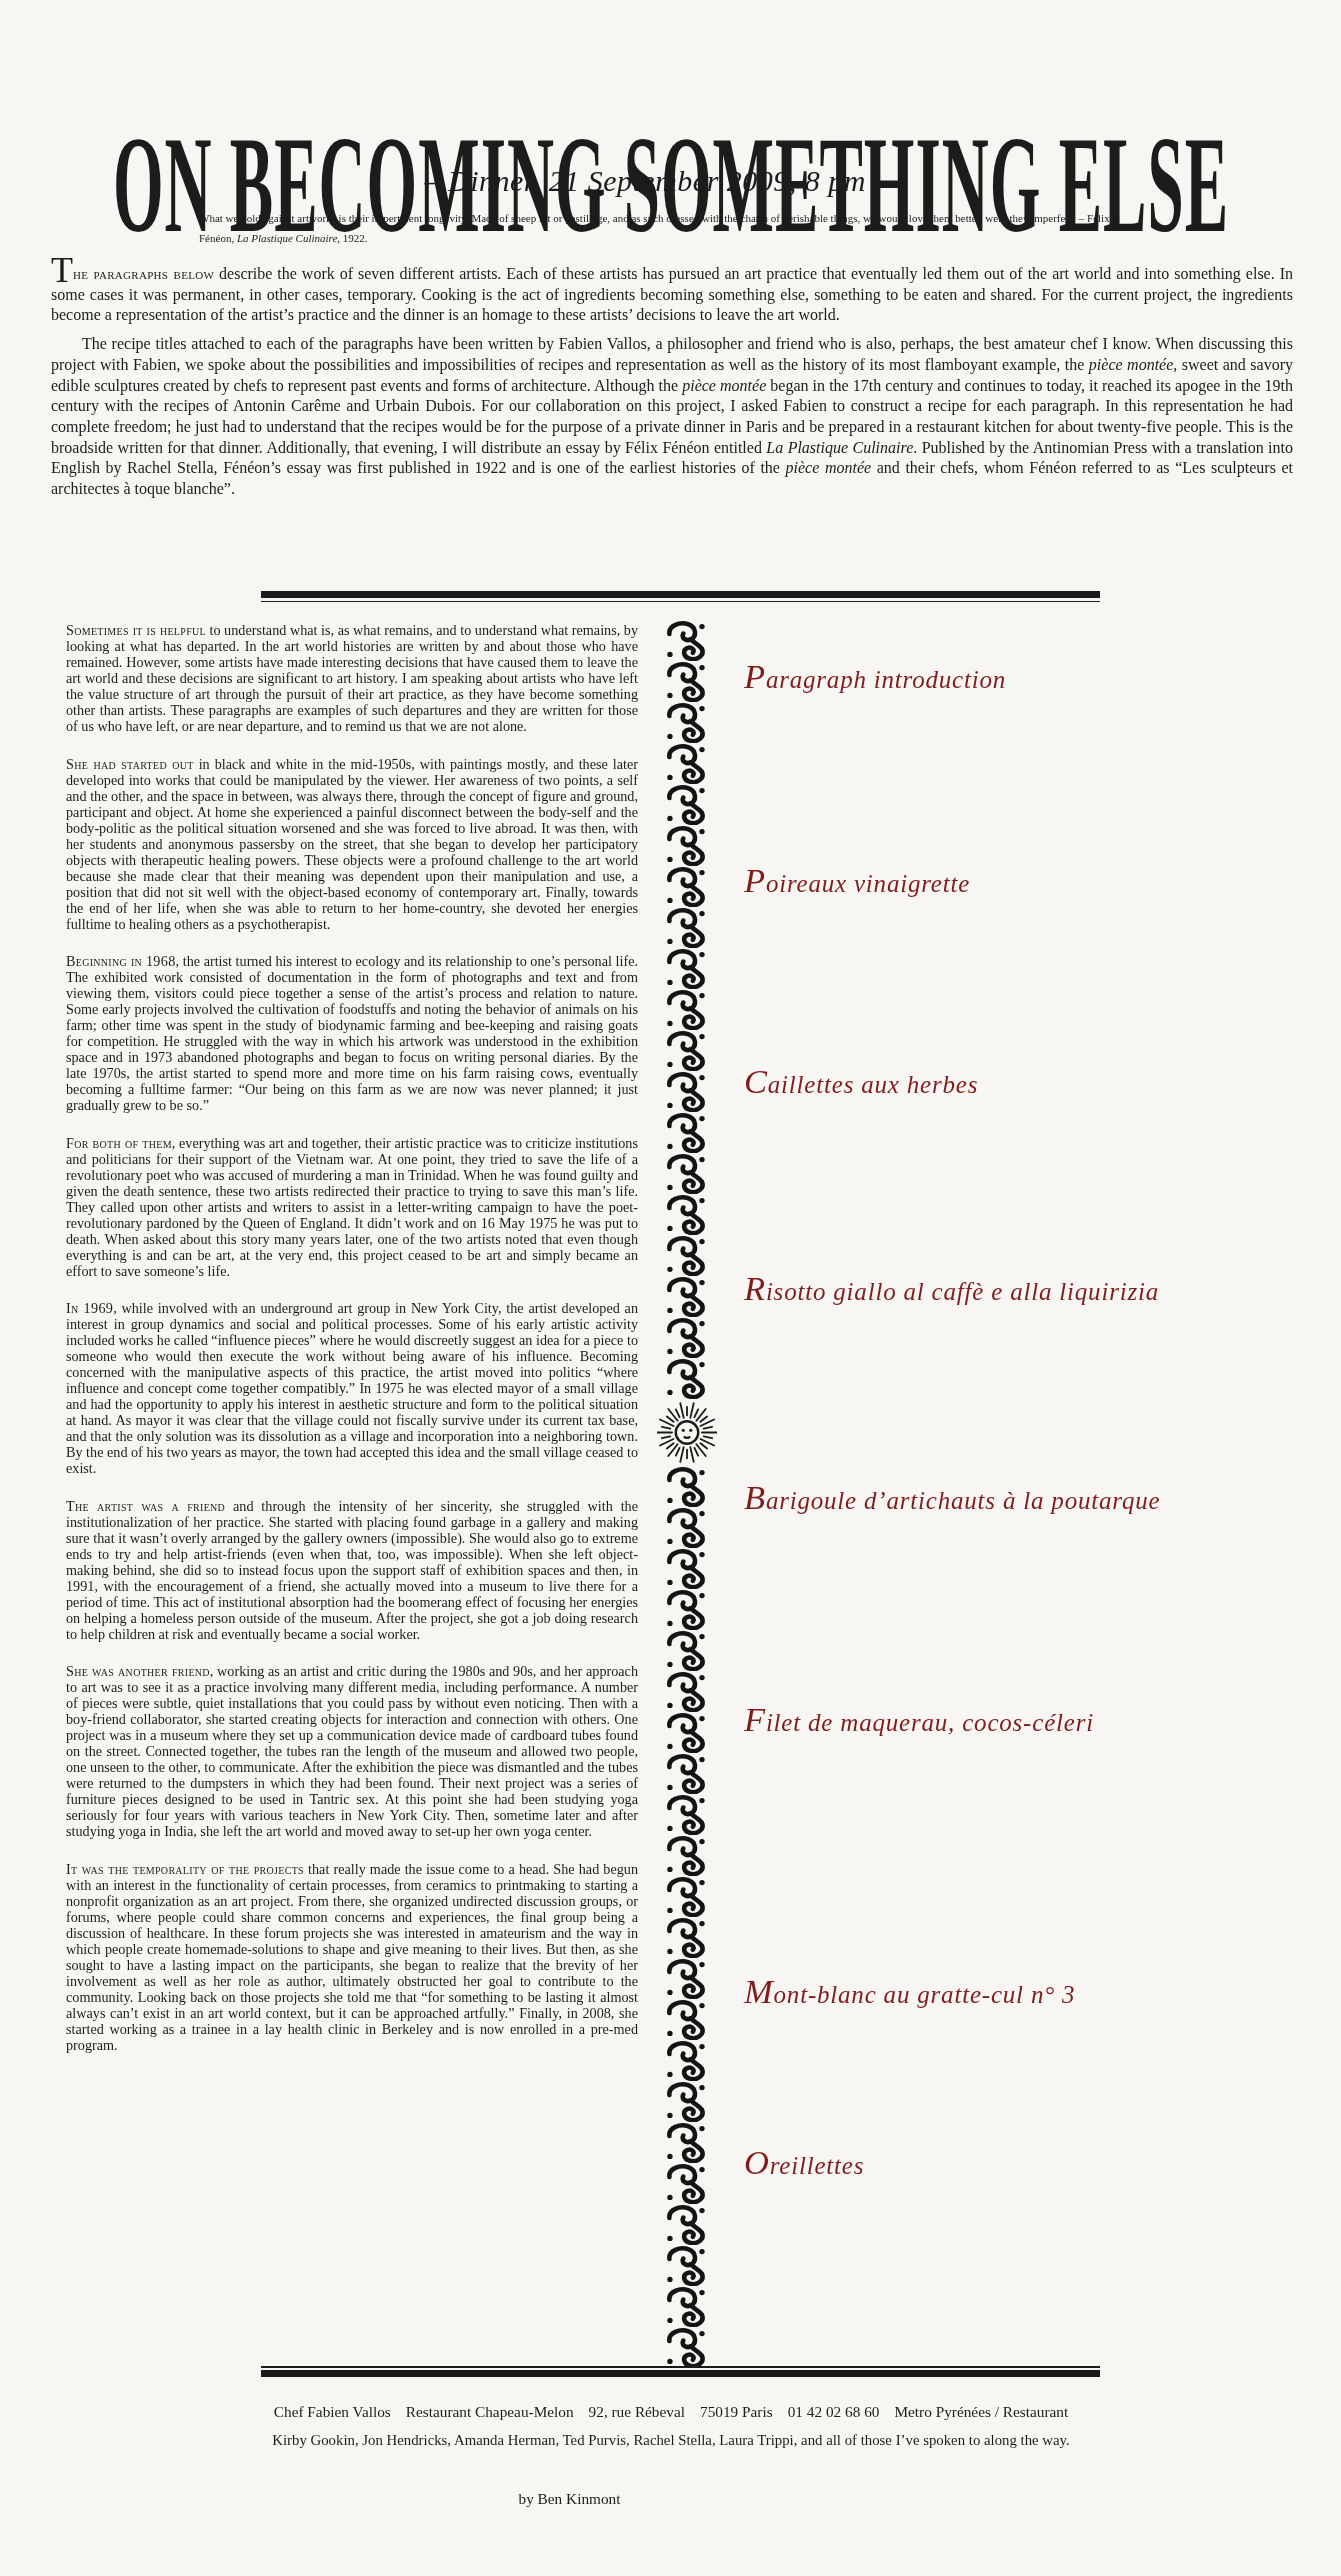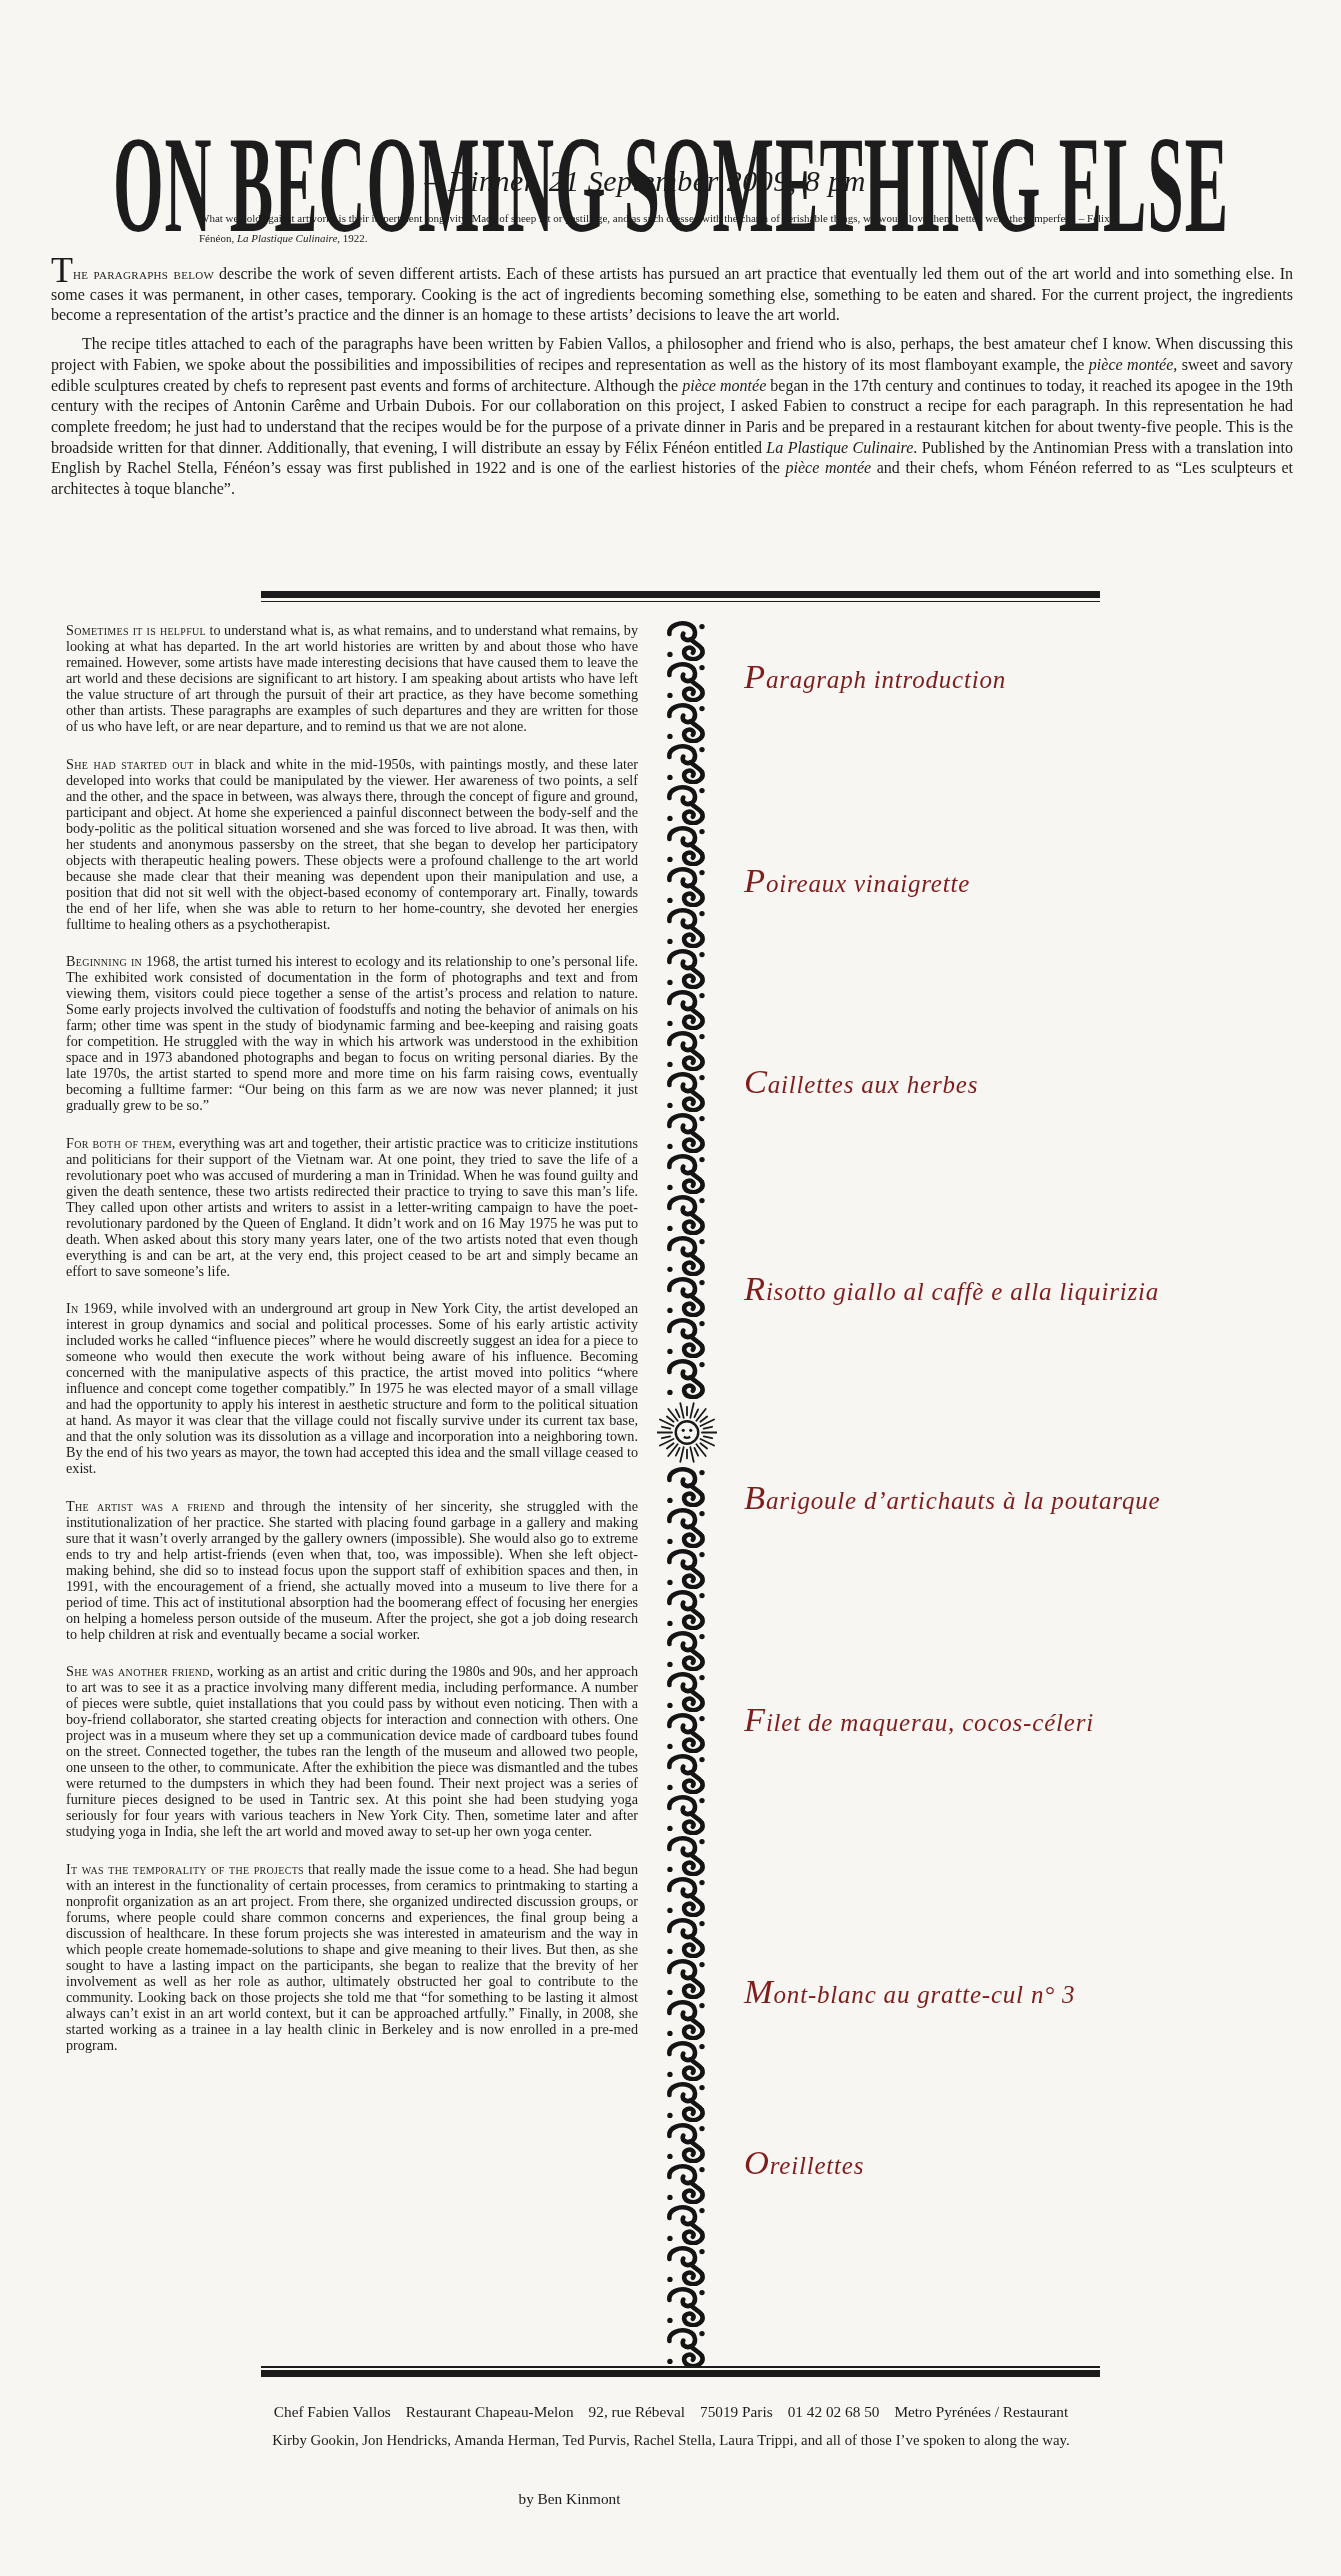--- a/index.html
+++ b/index.html
@@ -447,21 +447,21 @@
   <div class="rule bottom">
     <div class="thin"></div>
     <div class="bar"></div>
   </div>
 
   <div class="footer-contact">
     <span>Chef Fabien Vallos</span>
     <span>Restaurant Chapeau-Melon</span>
     <span>92, rue Rébeval</span>
     <span>75019 Paris</span>
-    <span>01 42 02 68 50</span>
+    <span>01 42 02 68 60</span>
     <span>Metro Pyrénées / Restaurant</span>
   </div>
   <div class="footer-thanks">
     <div>Kirby Gookin, Jon Hendricks, Amanda Herman, Ted Purvis, Rachel Stella, Laura Trippi, and all of those I’ve spoken to along the way.</div>
   </div>
   <div class="footer-byline">by Ben Kinmont</div>
 
 </div>
 
 

